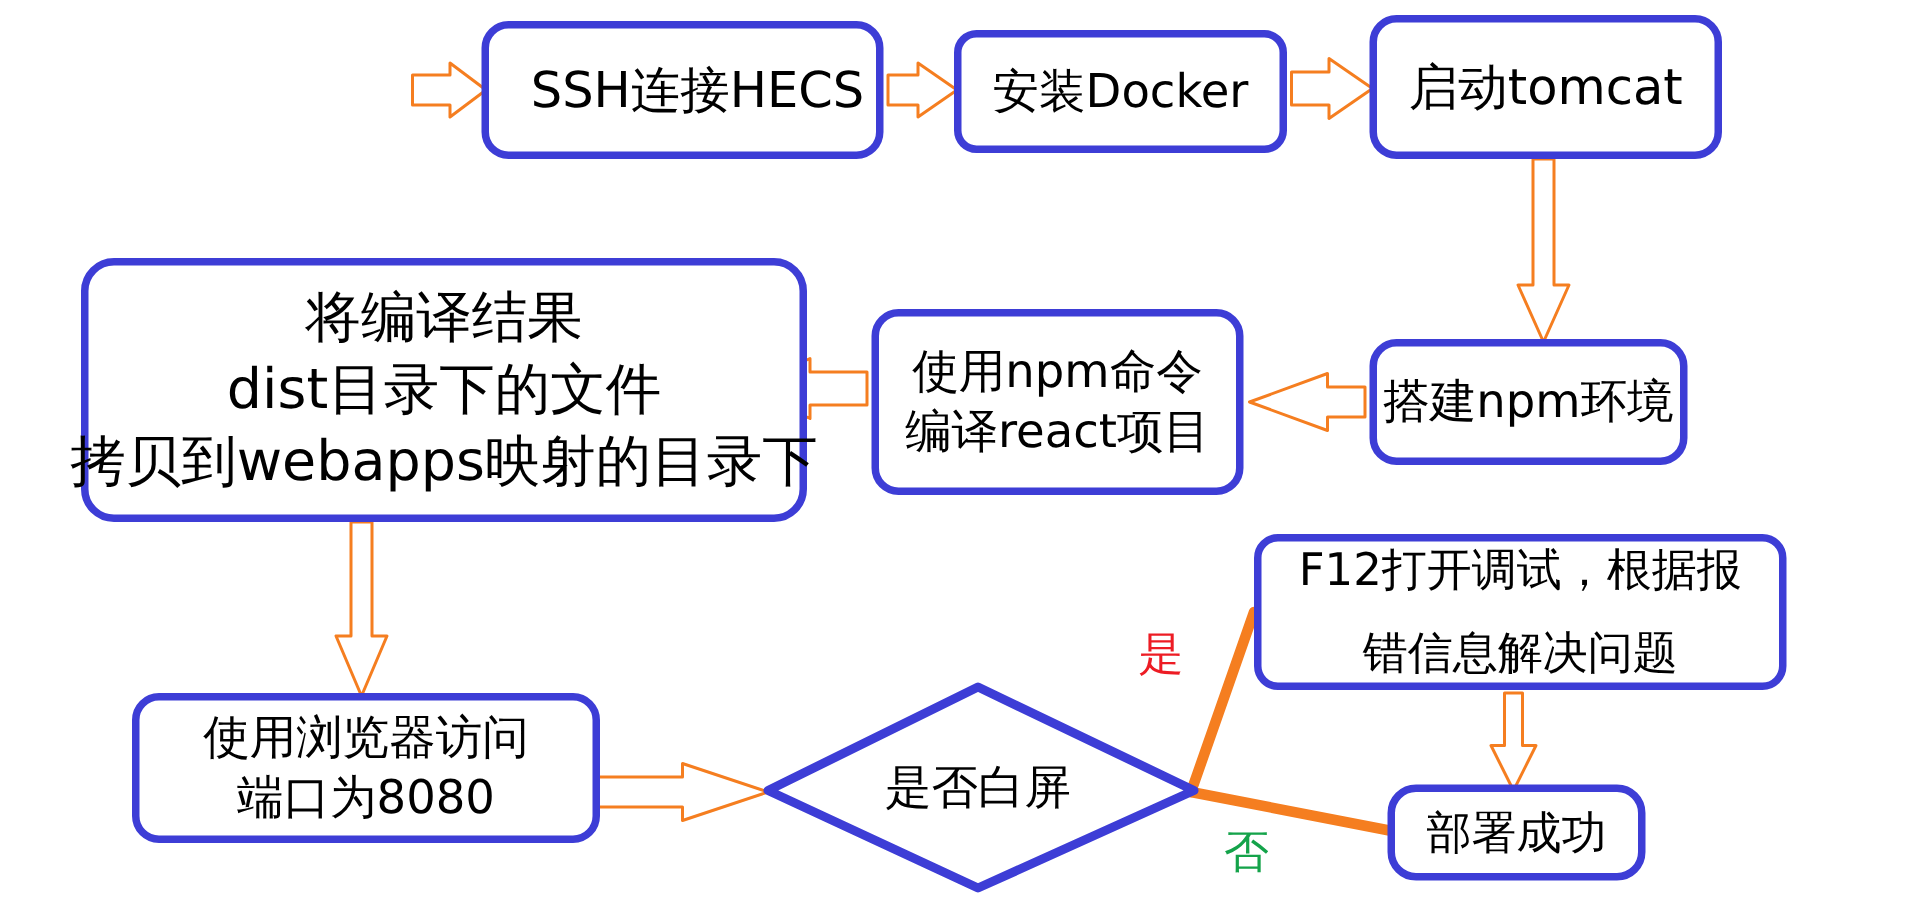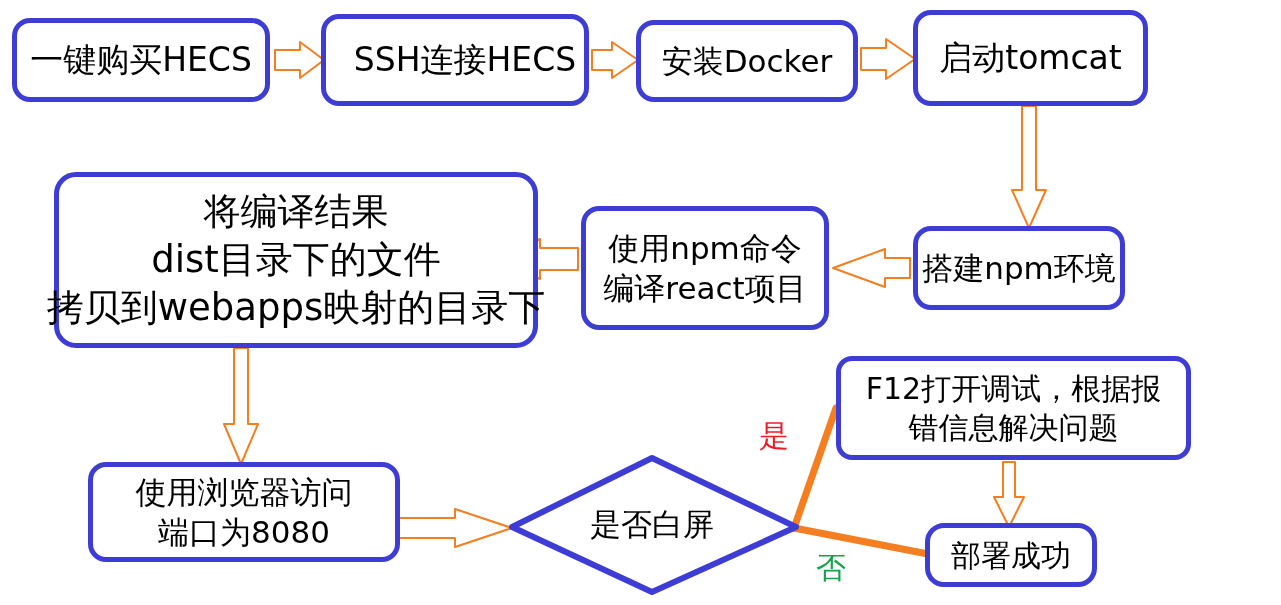--- a/index.html
+++ b/index.html
@@ -39,27 +39,27 @@
     text-align: center;
     line-height: 1.30;
     z-index: 3;
   }
   .node .ln {
     display: block;
     white-space: nowrap;
   }
   .n-buy      { left: 12px;  top: 18px;  width: 258px; height: 84px;  font-size: 33px; }
   .n-ssh      { left: 321px; top: 14px;  width: 268px; height: 92px;  font-size: 33px; padding-left: 20px; }
-  .n-docker   { left: 636px; top: 20px;  width: 222px; height: 82px;  font-size: 31px; }
+  .n-docker   { left: 636px; top: 20px;  width: 222px; height: 82px;  font-size: 31px; border-radius: 15px; }
   .n-tomcat   { left: 913px; top: 10px;  width: 235px; height: 96px;  font-size: 33px; }
   .n-copy     { left: 14px;  top: 172px; width: 484px; height: 176px; font-size: 37px; border-radius: 22px; margin-left: 40px; }
   .n-compile  { left: 581px; top: 206px; width: 248px; height: 124px; font-size: 31px; }
   .n-npmenv   { left: 913px; top: 226px; width: 212px; height: 84px;  font-size: 31px; }
   .n-browser  { left: 88px;  top: 462px; width: 312px; height: 100px; font-size: 31px; }
-  .n-f12      { left: 836px; top: 356px; width: 355px; height: 104px; font-size: 30px; border-radius: 16px; }
+  .n-f12      { left: 836px; top: 356px; width: 355px; height: 104px; font-size: 30px; border-radius: 16px; justify-content: space-between; }
   .n-success  { left: 925px; top: 523px; width: 172px; height: 64px;  font-size: 30px; border-radius: 19px; }
 
   .diamond-label {
     position: absolute;
     left: 508px;
     top: 455px;
     width: 288px;
     height: 140px;
     display: flex;
     align-items: center;
@@ -106,23 +106,20 @@
       <line x1="794" y1="528" x2="836" y2="408" stroke="#F57E20" stroke-width="7" stroke-linecap="round"></line>
 
       <line x1="794" y1="528" x2="928" y2="554" stroke="#F57E20" stroke-width="7" stroke-linecap="round"></line>
 
       <path fill="#ffffff" d="M 1003,462 L 1015,462 L 1015,497 L 1024,497 L 1009,527 L 994,497 L 1003,497 Z"></path>
 
       <polygon fill="#ffffff" stroke="#3D3DD6" stroke-width="6" points="652,458 796,527 652,592 512,527"></polygon>
     </g>
   </svg>
 
-  <div class="node n-buy">
-    <span class="ln">一键购买HECS</span>
-  </div>
 
   <div class="node n-ssh">
     <span class="ln">SSH连接HECS</span>
   </div>
 
   <div class="node n-docker">
     <span class="ln">安装Docker</span>
   </div>
 
   <div class="node n-tomcat">

